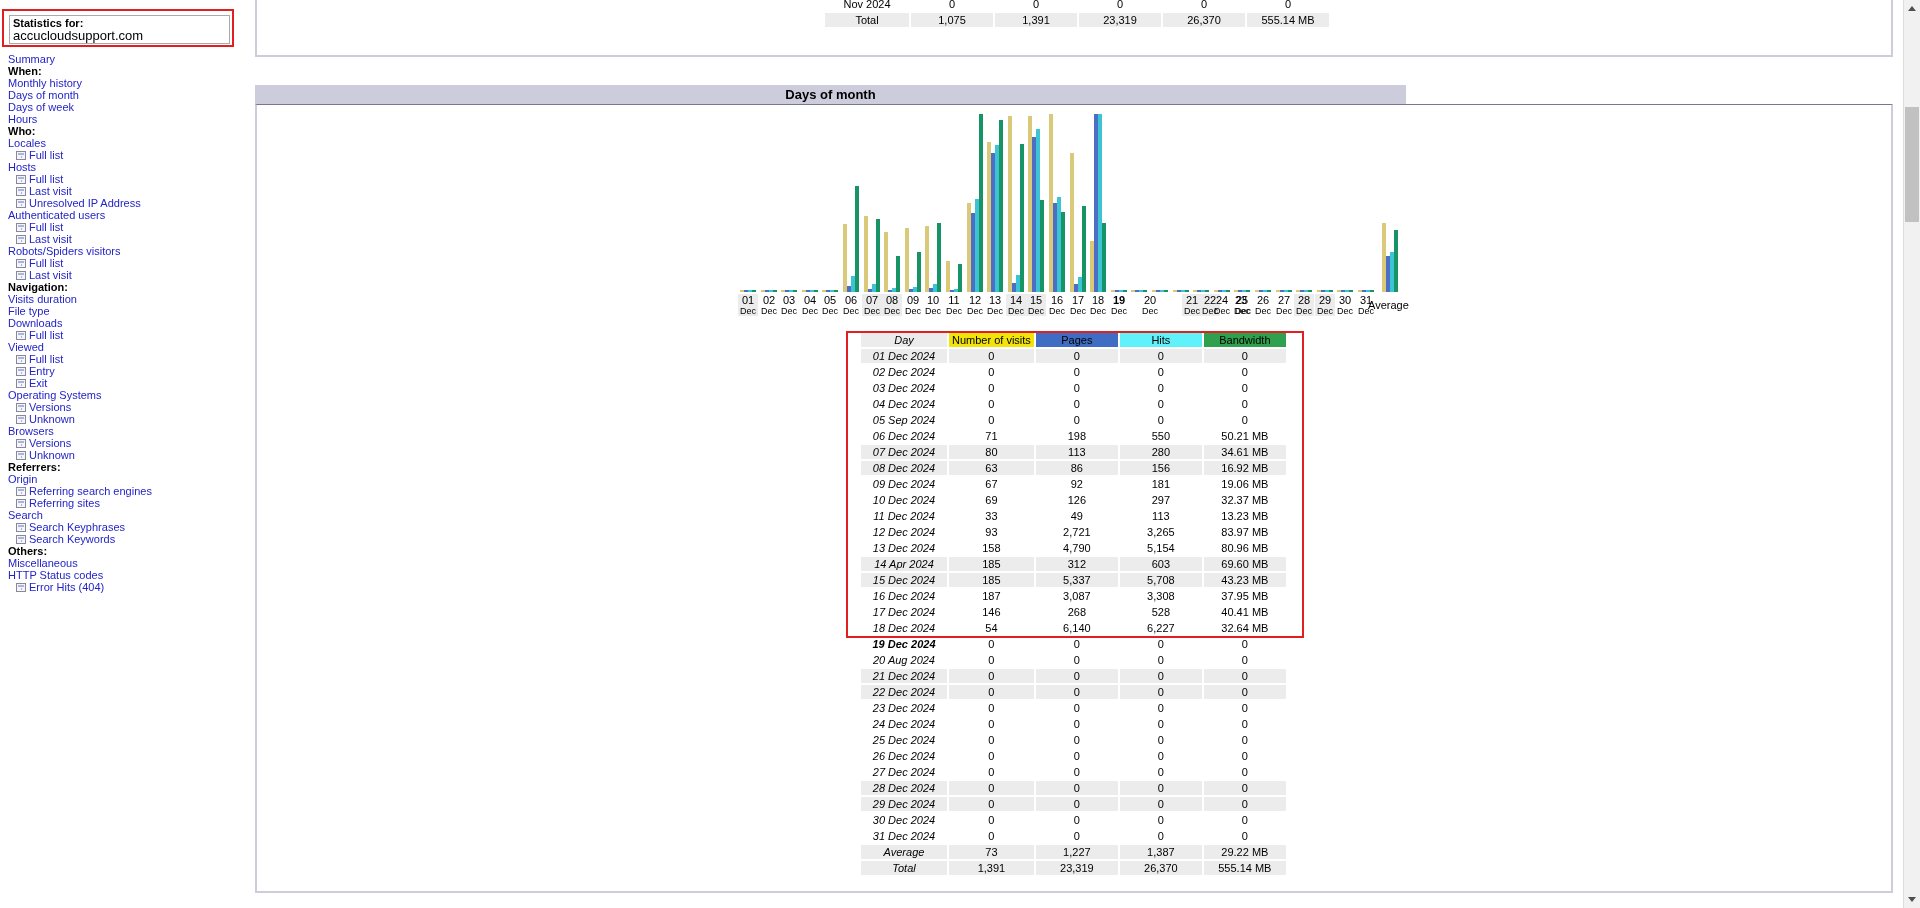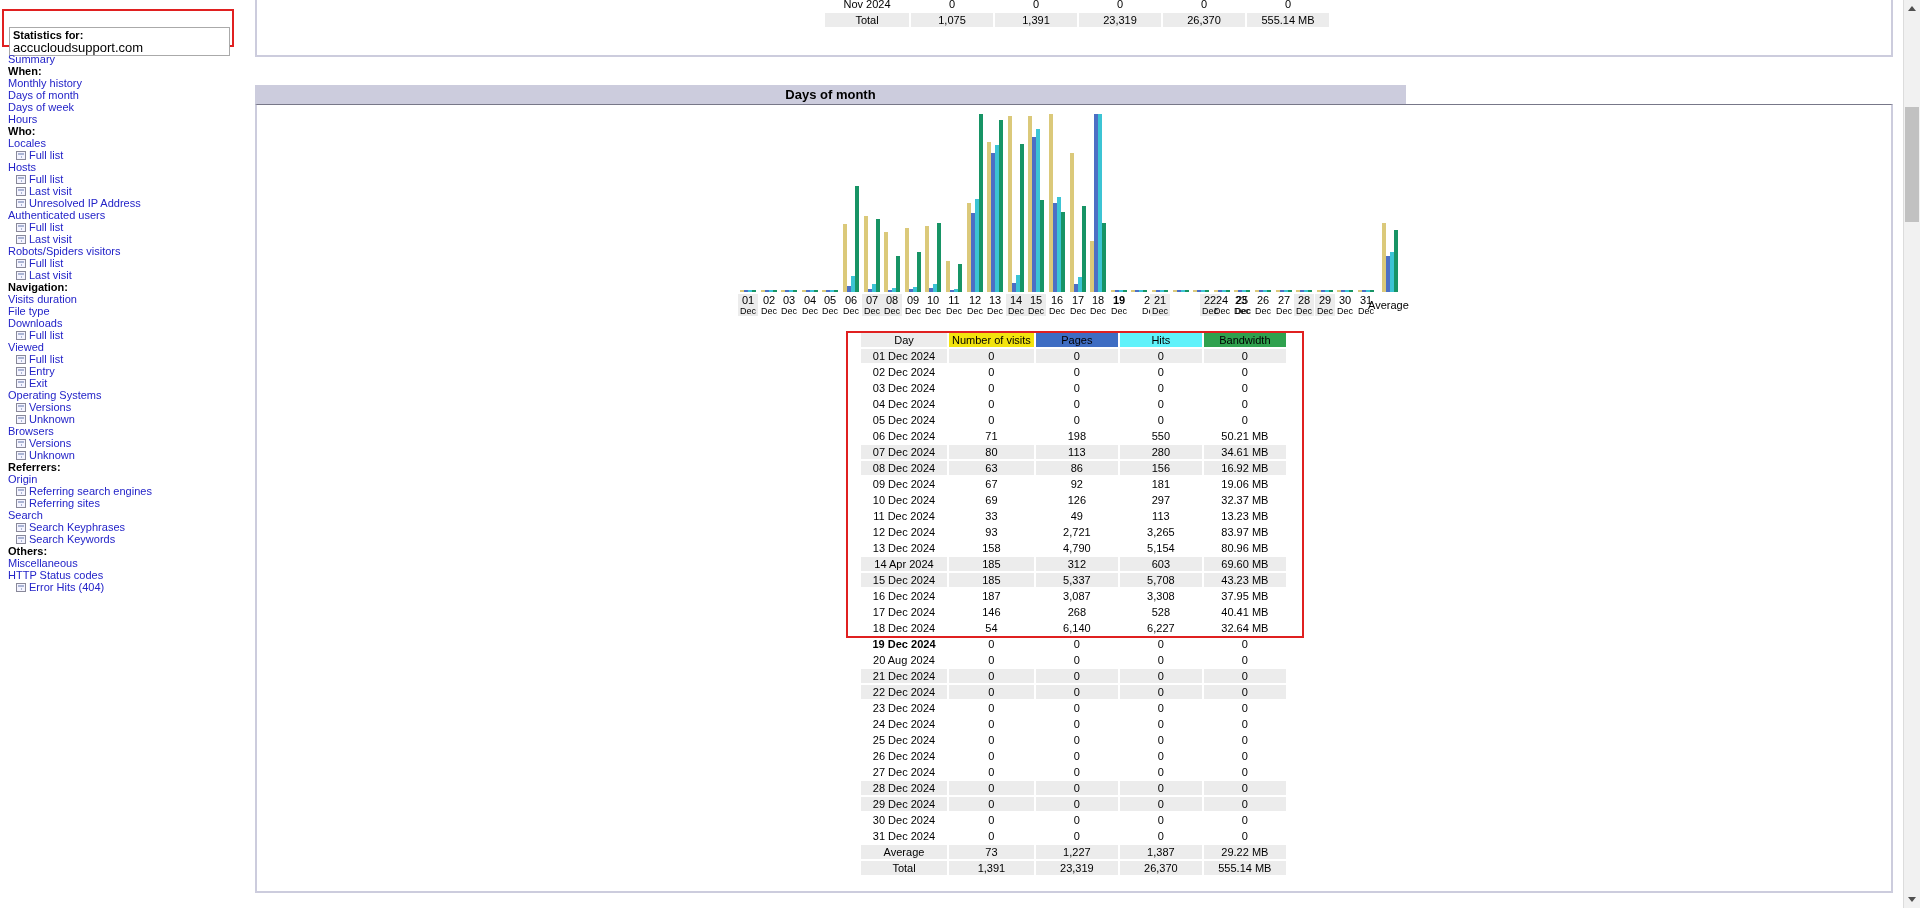--- a/index.html
+++ b/index.html
@@ -8,21 +8,21 @@
     width:1920px; height:908px; overflow:hidden; position:relative;
     background:#ffffff; font-family:"Liberation Sans", sans-serif; color:#000;
   }
   
   #stats-annotation {
     position:absolute; left:2px; top:9px; width:232px; height:38px;
     border:2px solid #e02020; background:#fff;
   }
   #stats-box {
     position:absolute; left:5px; top:4px; width:221px; height:29px;
-    border:1px solid #aaaaaa; background:#fff; padding:1px 4px 0 3px;margin-top:12px;
+    border:1px solid #aaaaaa; background:#fff; padding:1px 4px 0 3px;
   }
   #stats-label { font-size:11px; font-weight:bold; line-height:12px; }
   #stats-domain { font-size:13px; line-height:14px; }
   #menu { position:absolute; left:8px; top:53px; width:245px; font-size:11px; line-height:12px; }
   .m-item { white-space:nowrap; height:12px; }
   .m-header { font-weight:bold; color:#000; }
   .m-link { color:#2323c8; text-decoration:none; cursor:pointer; }
   .m-sub { padding-left:8px; }
   .tbl-icon {
     display:inline-block; width:10px; height:9px; border:1px solid #888899;
@@ -60,21 +60,21 @@
   #chart { position:absolute; left:0; top:0; width:1920px; height:908px; pointer-events:none; }
   .bar { position:absolute; }
   .day-label { position:absolute; width:20px; text-align:center; }
   .day-label .num { font-size:11px; line-height:12px; }
   .day-label .mon { font-size:9px; line-height:10px; }
   .day-label.weekend { background:#ececec; }
   .day-label.today .num { font-weight:bold; }
   #avg-label { position:absolute; font-size:11px; }
   
   #days-table-wrap { position:absolute; left:859px; top:331px; }
-  #days-table-wrap td.daycol { width:86px; }
+  #days-table-wrap td.daycol { width:86px;font-style:italic; }
   #days-table-wrap td.vcol { width:82px; }
   
   #table-annotation {
     position:absolute; left:846px; top:331px; width:458px; height:307px;
     border:2px solid #e02020; pointer-events:none;
   }
   
   #scrollbar {
     position:absolute; right:0; top:0; width:17px; height:908px;
     background:#f1f1f1; border-left:1px solid #dcdcdc;
@@ -334,21 +334,21 @@
     <div class="bar" style="left: 1139px; top: 290px; width: 4px; height: 2px; background: rgb(60, 196, 212);"></div>
     <div class="bar" style="left: 1143px; top: 290px; width: 4px; height: 2px; background: rgb(23, 148, 101);"></div>
     <div class="day-label" style="left: 1129px; top: 294px; margin-left: 11px;">
       <div class="num">20</div>
       <div class="mon">Dec</div>
     </div>
     <div class="bar" style="left: 1152px; top: 290px; width: 4px; height: 2px; background: rgb(219, 201, 122);"></div>
     <div class="bar" style="left: 1156px; top: 290px; width: 4px; height: 2px; background: rgb(76, 111, 197);"></div>
     <div class="bar" style="left: 1160px; top: 290px; width: 4px; height: 2px; background: rgb(60, 196, 212);"></div>
     <div class="bar" style="left: 1164px; top: 290px; width: 4px; height: 2px; background: rgb(23, 148, 101);"></div>
-    <div class="day-label weekend" style="left: 1150px; top: 294px;">
+    <div class="day-label weekend" style="left: 1182px; top: 294px;">
       <div class="num">21</div>
       <div class="mon">Dec</div>
     </div>
     <div class="bar" style="left: 1173px; top: 290px; width: 4px; height: 2px; background: rgb(219, 201, 122);"></div>
     <div class="bar" style="left: 1177px; top: 290px; width: 4px; height: 2px; background: rgb(76, 111, 197);"></div>
     <div class="bar" style="left: 1181px; top: 290px; width: 4px; height: 2px; background: rgb(60, 196, 212);"></div>
     <div class="bar" style="left: 1185px; top: 290px; width: 4px; height: 2px; background: rgb(23, 148, 101);"></div>
     <div class="day-label weekend" style="left: 1200px; top: 294px;">
       <div class="num">22</div>
       <div class="mon">Dec</div>
@@ -464,21 +464,21 @@
           <td class="vcol">0</td>
         </tr>
         <tr>
           <td class="daycol">04 Dec 2024</td>
           <td class="vcol">0</td>
           <td class="vcol">0</td>
           <td class="vcol">0</td>
           <td class="vcol">0</td>
         </tr>
         <tr>
-          <td class="daycol">05 Dec 2024</td>
+          <td class="daycol">05 Sep 2024</td>
           <td class="vcol">0</td>
           <td class="vcol">0</td>
           <td class="vcol">0</td>
           <td class="vcol">0</td>
         </tr>
         <tr>
           <td class="daycol">06 Dec 2024</td>
           <td class="vcol">71</td>
           <td class="vcol">198</td>
           <td class="vcol">550</td>

